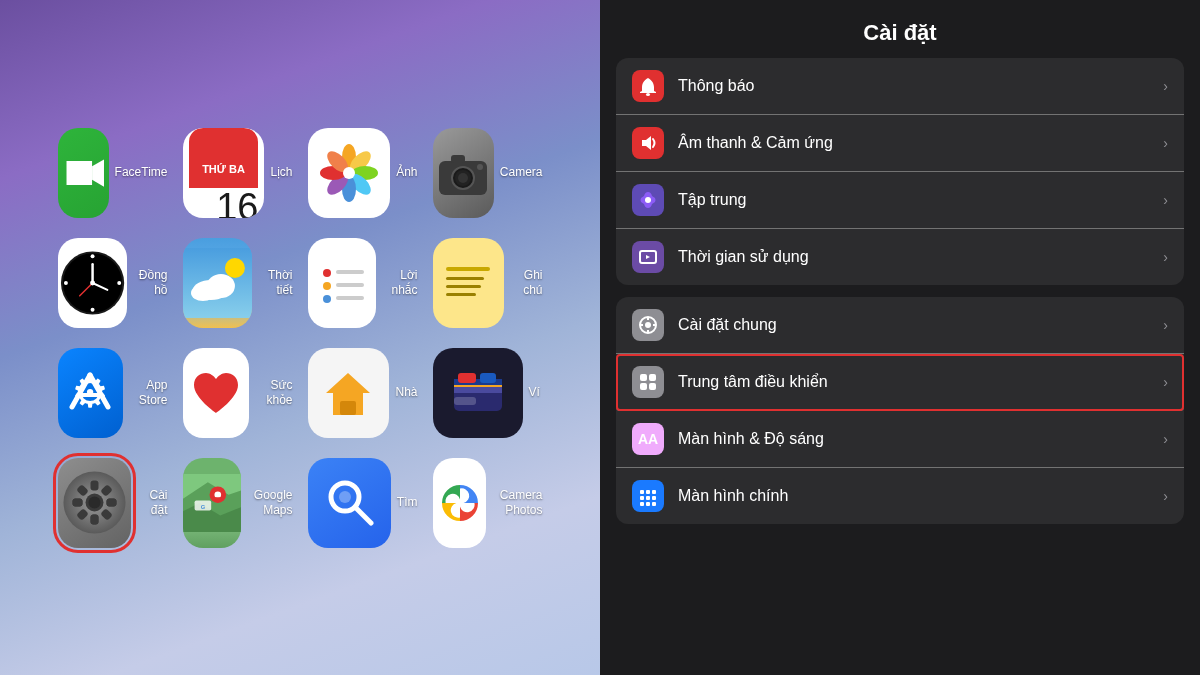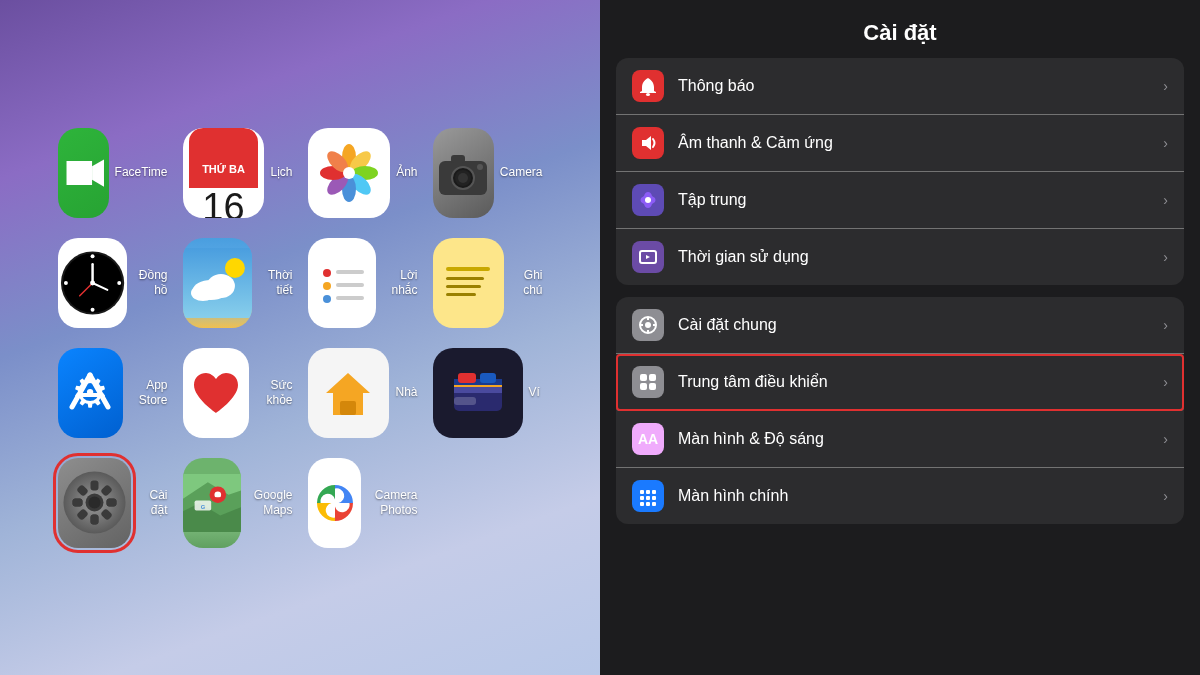--- a/index.html
+++ b/index.html
@@ -172,21 +172,21 @@
         </svg>
       </div>
       <span class="app-label">FaceTime</span>
     </div>
 
     <div class="app-item">
       <div class="app-icon icon-calendar" style="flex-direction:column;align-items:center;justify-content:flex-start;padding:6px;">
         <div style="background:#e03030;width:100%;border-radius:14px 14px 0 0;margin:-6px -6px 0;padding:5px 0;text-align:center;">
           <span style="color:white;font-size:11px;font-weight:700;">THỨ BA</span>
         </div>
-        <div style="flex:1;display:flex;align-items:center;justify-content:center;width:100%;">
+        <div style="flex:1;display:flex;align-items:center;justify-content:flex-end;width:100%;">
           <span style="color:#1a1a1a;font-size:38px;font-weight:100;line-height:1;">16</span>
         </div>
       </div>
       <span class="app-label">Lịch</span>
     </div>
 
     <div class="app-item">
       <div class="app-icon icon-photos" style="background:white;">
         <svg width="70" height="70" viewBox="0 0 70 70">
           <g transform="translate(35,35)">
@@ -370,20 +370,30 @@
           <circle cx="42" cy="25" r="10" fill="#e03030"></circle>
           <circle cx="42" cy="25" r="4" fill="white"></circle>
           <polygon points="42,35 37,28 47,28" fill="#e03030"></polygon>
           <rect x="14" y="32" width="20" height="12" rx="2" fill="white" opacity="0.8"></rect>
           <text x="24" y="42" text-anchor="middle" font-size="7" fill="#4a90d9" font-weight="bold">G</text>
         </svg>
       </div>
       <span class="app-label">Google Maps</span>
     </div>
 
+    <div class="app-item">
+      <div class="app-icon icon-find">
+        <svg width="60" height="60" viewBox="0 0 60 60">
+          <circle cx="26" cy="24" r="14" fill="none" stroke="white" stroke-width="5"></circle>
+          <line x1="36" y1="34" x2="52" y2="50" stroke="white" stroke-width="5" stroke-linecap="round"></line>
+          <circle cx="26" cy="24" r="6" fill="white" opacity="0.3"></circle>
+        </svg>
+      </div>
+      <span class="app-label">Tìm</span>
+    </div>
 
     <div class="app-item">
       <div class="app-icon icon-gphotos" style="background:white;">
         <svg width="60" height="60" viewBox="0 0 60 60">
           <g transform="translate(30,30)">
             <path d="M0,-20 A20,20,0,0,1,20,0 L4,0 A4,4,0,0,0,0,-16 Z" fill="#4285f4"></path>
             <path d="M20,0 A20,20,0,0,1,0,20 L0,4 A4,4,0,0,0,16,0 Z" fill="#ea4335"></path>
             <path d="M0,20 A20,20,0,0,1,-20,0 L-4,0 A4,4,0,0,0,0,16 Z" fill="#fbbc05"></path>
             <path d="M-20,0 A20,20,0,0,1,0,-20 L0,-4 A4,4,0,0,0,-16,0 Z" fill="#34a853"></path>
           </g>

